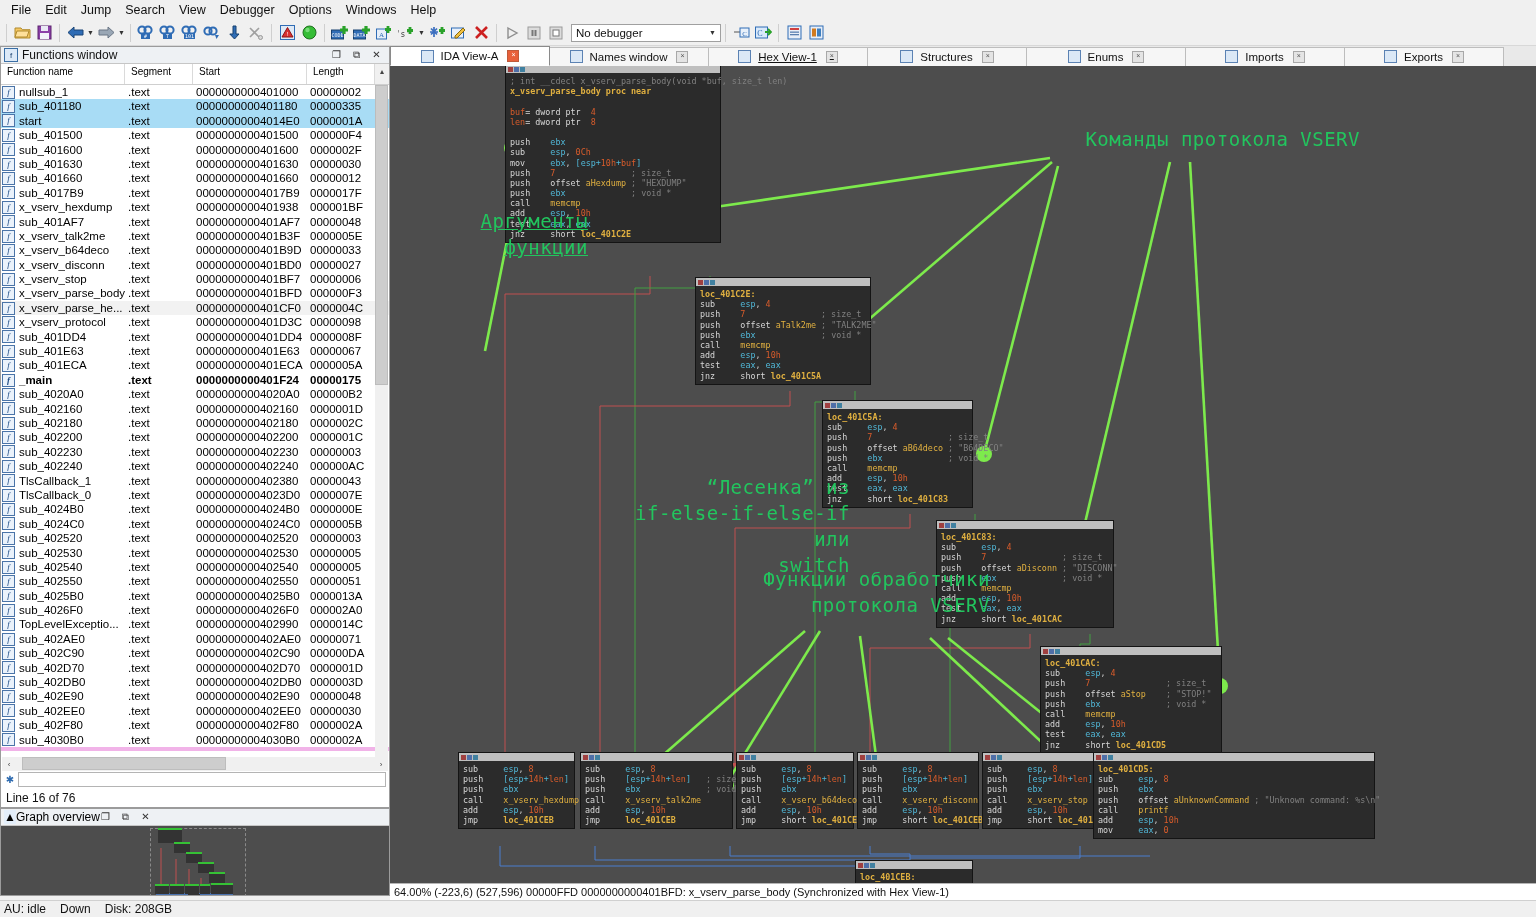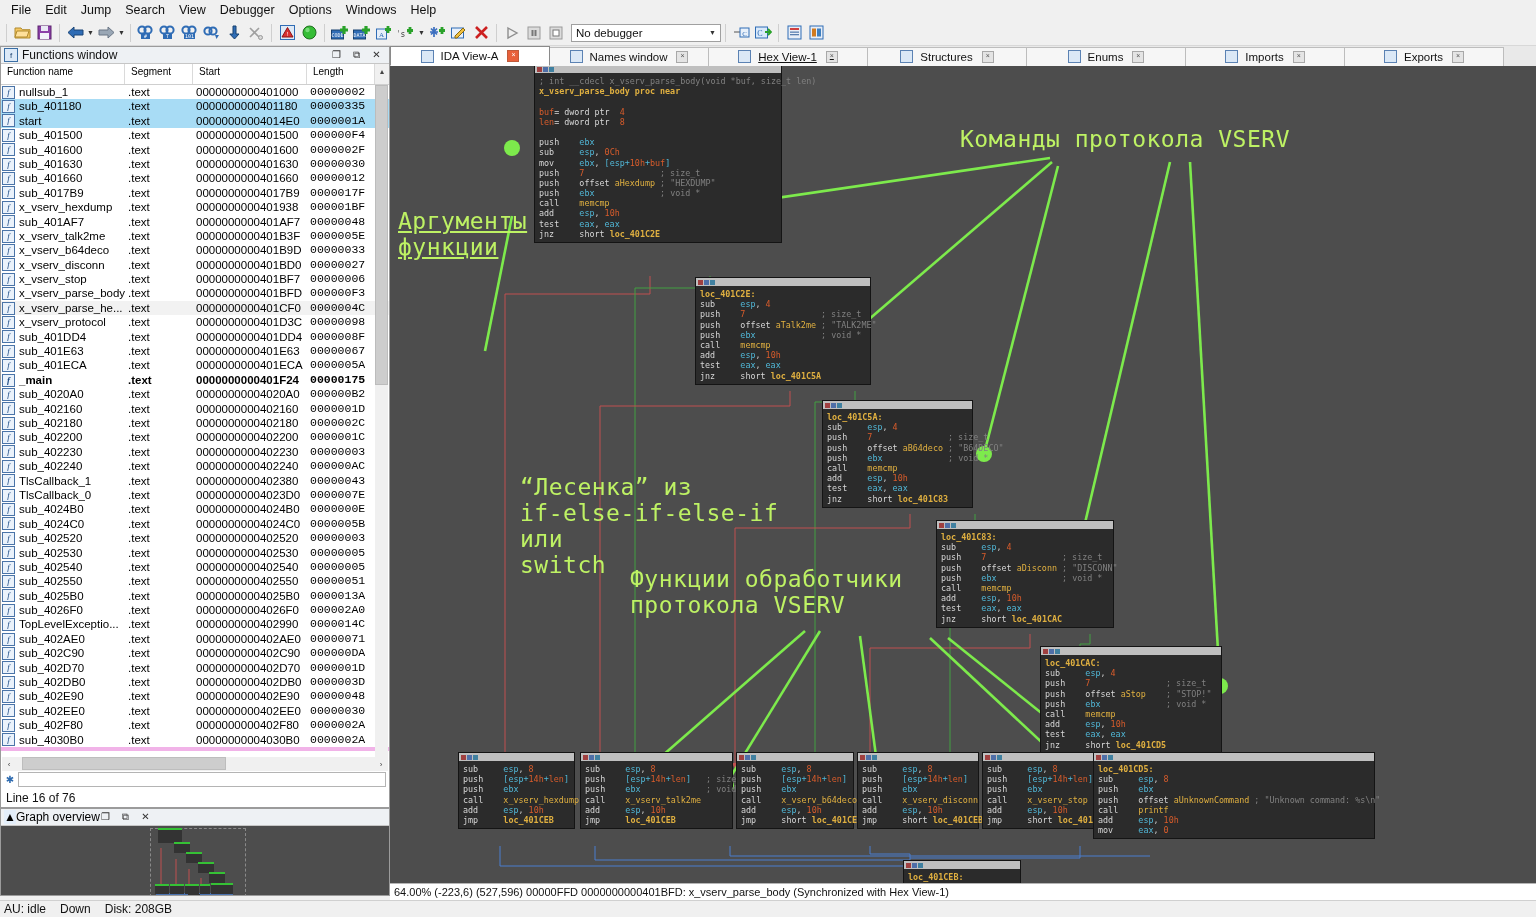--- a/index.html
+++ b/index.html
@@ -48,21 +48,21 @@
   .frow.sel{background:#a8dcf5;}
   .frow.hl{background:#f2f2f2;}
   .frow.bold{font-weight:bold;}
   .fi{width:15px;display:flex;align-items:center;justify-content:center;flex:0 0 15px;}
   .fi i{display:inline-block;width:11px;height:11px;border:1px solid #4a74a8;background:#eaf2fb;color:#1e4c86;
         font-style:italic;font-size:9px;line-height:10px;text-align:center;font-family:"Liberation Serif",serif;}
   .fc{padding-left:3px;box-sizing:border-box;overflow:hidden;}
   .fc1{width:109px;}
   .fc2{width:68px;}
   .fc3{width:114px;}
-  .fc4{width:68px;font-family:Liberation Mono, monospace;}
+  .fc4{width:68px;}
   .pinkrow{height:4px;background:#f1b3e8;}
   .fw-vscroll{position:absolute;right:1px;top:38px;width:13px;bottom:34px;background:#f0f0f0;}
   .fw-vthumb{position:absolute;left:0;top:0;width:13px;height:300px;background:#cdcdcd;border:1px solid #bcbcbc;box-sizing:border-box;}
   .fw-vdown{position:absolute;left:0;bottom:0;width:13px;height:13px;background:#f0f0f0;font-size:8px;color:#444;display:flex;align-items:center;justify-content:center;}
 
   .fw-hscroll{position:absolute;left:1px;right:1px;bottom:36px;height:14px;background:#f0f0f0;display:flex;align-items:center;}
   .hs-l,.hs-r{width:14px;height:14px;display:flex;align-items:center;justify-content:center;font-size:8px;color:#444;}
   .hs-track{flex:1;height:14px;position:relative;}
   .hs-thumb{position:absolute;left:6px;top:0;width:204px;height:13px;background:#cdcdcd;border:1px solid #bdbdbd;box-sizing:border-box;}
 
@@ -101,22 +101,22 @@
   .mn{color:#d6d6d6;display:inline-block;}
   .num{color:#d85c2b;}
   .str{color:#808080;}
   .sym{color:#e0b040;}
   .loc{color:#e0b040;font-weight:bold;}
   .kw{color:#e0b040;font-weight:bold;}
   .fnhdr{color:#808080;}
   .var{color:#d85c2b;}
   .reg{color:#51b8d8;}
 
-  .anno{position:absolute;color:#bef264;font-family:"DejaVu Sans Mono","Liberation Mono",monospace;
-        font-size:23px;line-height:26px;white-space:pre;text-align:left;letter-spacing:0.5px;}
+  .anno{position:absolute;color:#22c55e;font-family:"DejaVu Sans Mono","Liberation Mono",monospace;
+        font-size:19px;line-height:26px;white-space:pre;text-align:right;letter-spacing:0.5px;}
 
   
   .gstatus{position:absolute;left:390px;top:883px;width:1146px;height:17px;background:#fff;border-top:1px solid #b5b5b5;
            font-size:11px;display:flex;align-items:center;padding-left:4px;box-sizing:border-box;color:#111;}
 
   
   .statusbar{position:absolute;left:0;top:900px;width:1536px;height:17px;background:#f0f0f0;border-top:1px solid #d0d0d0;
              display:flex;align-items:center;font-size:12px;padding-left:4px;box-sizing:border-box;color:#111;gap:14px;}
 </style>
 </head>
@@ -908,21 +908,21 @@
         <circle cx="683" cy="508" r="8"></circle>
         <circle cx="830" cy="620" r="8"></circle>
         <circle cx="232" cy="725" r="9"></circle>
         <circle cx="335" cy="720" r="9"></circle>
         <circle cx="490" cy="720" r="9"></circle>
         <circle cx="690" cy="712" r="9"></circle>
         <circle cx="745" cy="722" r="9"></circle>
       </g>
     </svg>
 
-    <div class="blk" id="blk-entry" style="left:144px;top:-2px;width:248px;">
+    <div class="blk" id="blk-entry" style="left:115px;top:-2px;width:216px;">
         <div class="bcap">
           <i class="r"></i>
           <i></i>
           <i class="g"></i>
         </div>
         <div class="code"><span class="ln"><span class="fnhdr">; int __cdecl x_vserv_parse_body(void *buf, size_t len)</span></span><span class="ln"><span class="kw">x_vserv_parse_body proc near</span></span><span class="ln">&nbsp;</span><span class="ln"><span class="var">buf</span><span class="mn">= dword ptr  </span><span class="num">4</span></span><span class="ln"><span class="var">len</span><span class="mn">= dword ptr  </span><span class="num">8</span></span><span class="ln">&nbsp;</span><span class="ln"><span class="mn">push</span>    <span class="reg">ebx</span></span><span class="ln"><span class="mn">sub</span>     <span class="reg">esp</span>, <span class="num">0Ch</span></span><span class="ln"><span class="mn">mov</span>     <span class="reg">ebx</span>, <span class="reg">[esp+<span class="var">10h</span>+<span class="var">buf</span>]</span></span><span class="ln"><span class="mn">push</span>    <span class="num">7</span>               <span class="str">; size_t</span></span><span class="ln"><span class="mn">push</span>    <span class="mn">offset</span> <span class="sym">aHexdump</span> <span class="str">; "HEXDUMP"</span></span><span class="ln"><span class="mn">push</span>    <span class="reg">ebx</span>             <span class="str">; void *</span></span><span class="ln"><span class="mn">call</span>    <span class="sym">memcmp</span></span><span class="ln"><span class="mn">add</span>     <span class="reg">esp</span>, <span class="num">10h</span></span><span class="ln"><span class="mn">test</span>    <span class="reg">eax</span>, <span class="reg">eax</span></span><span class="ln"><span class="mn">jnz</span>     <span class="mn">short</span> <span class="loc">loc_401C2E</span></span></div>
       </div>
     <div class="blk" id="blk-c2e" style="left:305px;top:211px;width:176px;">
         <div class="bcap">
           <i class="r"></i>
@@ -996,21 +996,21 @@
         <div class="code"><span class="ln"><span class="mn">sub</span>     <span class="reg">esp</span>, <span class="num">8</span></span><span class="ln"><span class="mn">push</span>    <span class="reg">[esp+<span class="var">14h</span>+<span class="var">len</span>]</span></span><span class="ln"><span class="mn">push</span>    <span class="reg">ebx</span></span><span class="ln"><span class="mn">call</span>    <span class="sym">x_vserv_stop</span></span><span class="ln"><span class="mn">add</span>     <span class="reg">esp</span>, <span class="num">10h</span></span><span class="ln"><span class="mn">jmp</span>     <span class="mn">short</span> <span class="loc">loc_401CEB</span></span></div>
       </div>
     <div class="blk" id="blk-cd5" style="left:703px;top:686px;width:282px;">
         <div class="bcap">
           <i class="r"></i>
           <i></i>
           <i class="g"></i>
         </div>
         <div class="code"><span class="ln"><span class="loc">loc_401CD5:</span></span><span class="ln"><span class="mn">sub</span>     <span class="reg">esp</span>, <span class="num">8</span></span><span class="ln"><span class="mn">push</span>    <span class="reg">ebx</span></span><span class="ln"><span class="mn">push</span>    <span class="mn">offset</span> <span class="sym">aUnknownCommand</span> <span class="str">; "Unknown command: %s\n"</span></span><span class="ln"><span class="mn">call</span>    <span class="sym">printf</span></span><span class="ln"><span class="mn">add</span>     <span class="reg">esp</span>, <span class="num">10h</span></span><span class="ln"><span class="mn">mov</span>     <span class="reg">eax</span>, <span class="num">0</span></span></div>
       </div>
-    <div class="blk" id="blk-ceb" style="left:465px;top:794px;width:118px;margin-left:48px;">
+    <div class="blk" id="blk-ceb" style="left:465px;top:794px;width:118px;">
         <div class="bcap">
           <i class="r"></i>
           <i></i>
           <i class="g"></i>
         </div>
         <div class="code"><span class="ln"><span class="loc">loc_401CEB:</span></span></div>
       </div>
 
     <div class="anno" style="left:8px;top:142px;width:190px;text-decoration:underline;">Аргументы
 функции</div>

